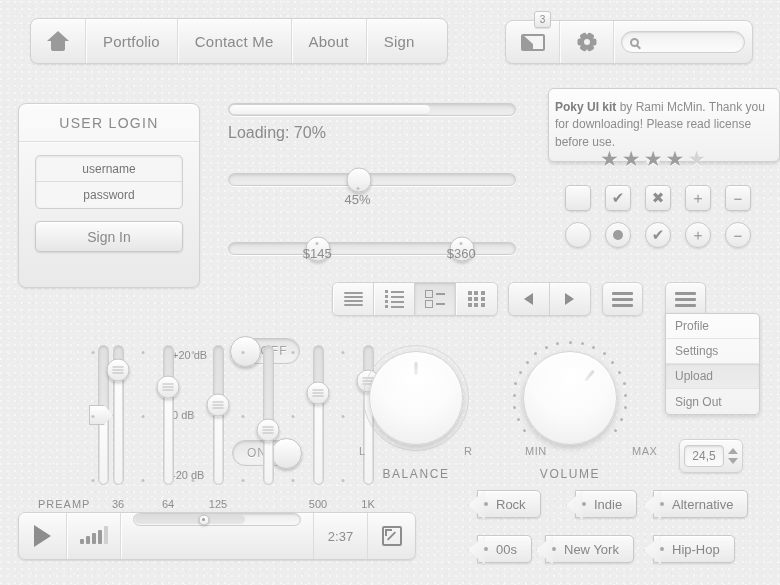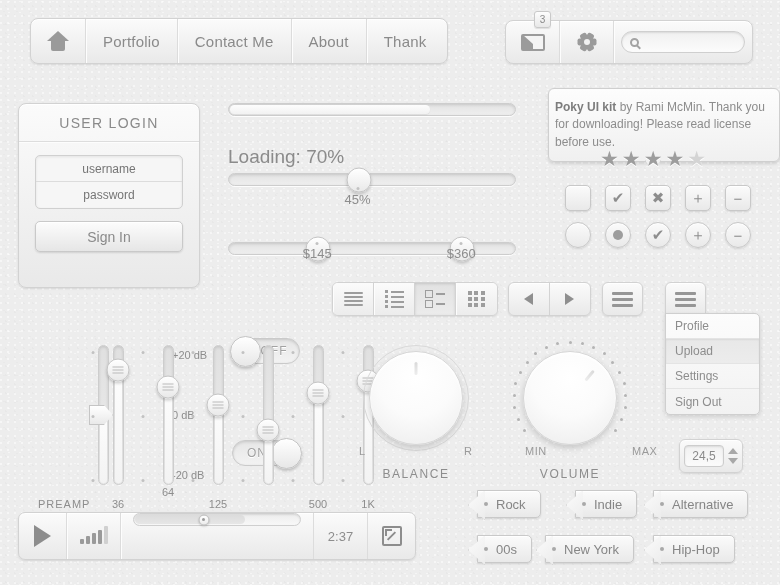--- a/index.html
+++ b/index.html
@@ -303,21 +303,21 @@
     <div class="nav-item">
       <span>Portfolio</span>
     </div>
     <div class="nav-item">
       <span>Contact Me</span>
     </div>
     <div class="nav-item">
       <span>About</span>
     </div>
     <div class="nav-item">
-      <span>Thank</span>
+      <span>Sign</span>
     </div>
   </div>
 
   <div class="panel abs toolbar">
     <div class="tool-cell tool-mail">
       <span class="mail-ico"></span>
       <span class="badge">3</span>
     </div>
     <div class="tool-cell tool-gear">
       <span class="gear-ico">
@@ -340,21 +340,21 @@
         <input class="field" type="text" placeholder="username" style="">
         <input class="field" type="text" placeholder="password" style="">
       </div>
       <div class="signin">Sign In</div>
     </div>
   </div>
 
   <div class="abs track" style="left:228px; top:103px; width:288px;">
     <div class="fill" id="progress-fill" style="width: 200.2px;"></div>
   </div>
-  <div class="abs" style="left:228px; top:146px; font-size:19px;">Loading: 70%</div>
+  <div class="abs" style="left:228px; top:124px; font-size:16px;">Loading: 70%</div>
 
   <div class="abs track" style="left:228px; top:160px; width:288px;">
     <div class="knob" id="slider1-knob" style="left: 129.6px;"></div>
   </div>
   <div class="tickdot" id="slider1-tick" style="top: 187px; left: 357.6px;"></div>
   <div class="caption" id="slider1-cap" style="top: 192px; left: 357.6px;">45%</div>
 
   <div class="abs track" style="left:228px; top:216px; width:288px;">
     <div class="knob" id="range-lo" style="left: 89.28px;"></div>
     <div class="knob" id="range-hi" style="left: 233.28px;"></div>
@@ -457,22 +457,22 @@
       <i></i>
   </div>
   <div class="panel abs burger" style="left:665px; top:282px; border-radius:6px 6px 0 0;">
     <i></i>
       <i></i>
       <i></i>
   </div>
 
   <div class="abs menu" id="dropdown-menu">
       <div class="menu-item">Profile</div>
+      <div class="menu-item">Settings</div>
       <div class="menu-item sel">Upload</div>
-      <div class="menu-item">Settings</div>
       <div class="menu-item">Sign Out</div>
     </div>
 
   <div class="abs" id="equalizer" style="left:0; top:330px; width:360px; height:170px;">
       <div class="eq-track" style="left: 98px; top: 15px; height: 140px;">
         <div class="eq-fill" style="height: 69px;"></div>
       </div>
       <div class="preamp-thumb" style="left: 101px; top: 85px;"></div>
       <div class="eq-label" style="left: 38px; top: 168px; transform: none; letter-spacing: 1px;">PREAMP</div>
       <div class="db-label" style="left: 172px; top: 19px;">+20 dB</div>
@@ -491,21 +491,21 @@
       <div class="tickdot" style="position: absolute; left: 93px; top: 85px;"></div>
       <div class="tickdot" style="position: absolute; left: 93px; top: 149px;"></div>
       <div class="eq-track" style="left: 163px; top: 15px; height: 140px;">
         <div class="eq-fill" style="height: 96.6px;"></div>
       </div>
       <div class="eq-thumb" style="left: 168px; top: 57px;">
         <i></i>
         <i></i>
         <i></i>
       </div>
-      <div class="eq-label" style="left: 168px; top: 156px;">64</div>
+      <div class="eq-label" style="left: 168px; top: 168px;">64</div>
       <div class="tickdot" style="position: absolute; left: 143px; top: 21px;"></div>
       <div class="tickdot" style="position: absolute; left: 143px; top: 85px;"></div>
       <div class="tickdot" style="position: absolute; left: 143px; top: 149px;"></div>
       <div class="eq-track" style="left: 213px; top: 15px; height: 140px;">
         <div class="eq-fill" style="height: 78.66px;"></div>
       </div>
       <div class="eq-thumb" style="left: 218px; top: 75.2px;">
         <i></i>
         <i></i>
         <i></i>

